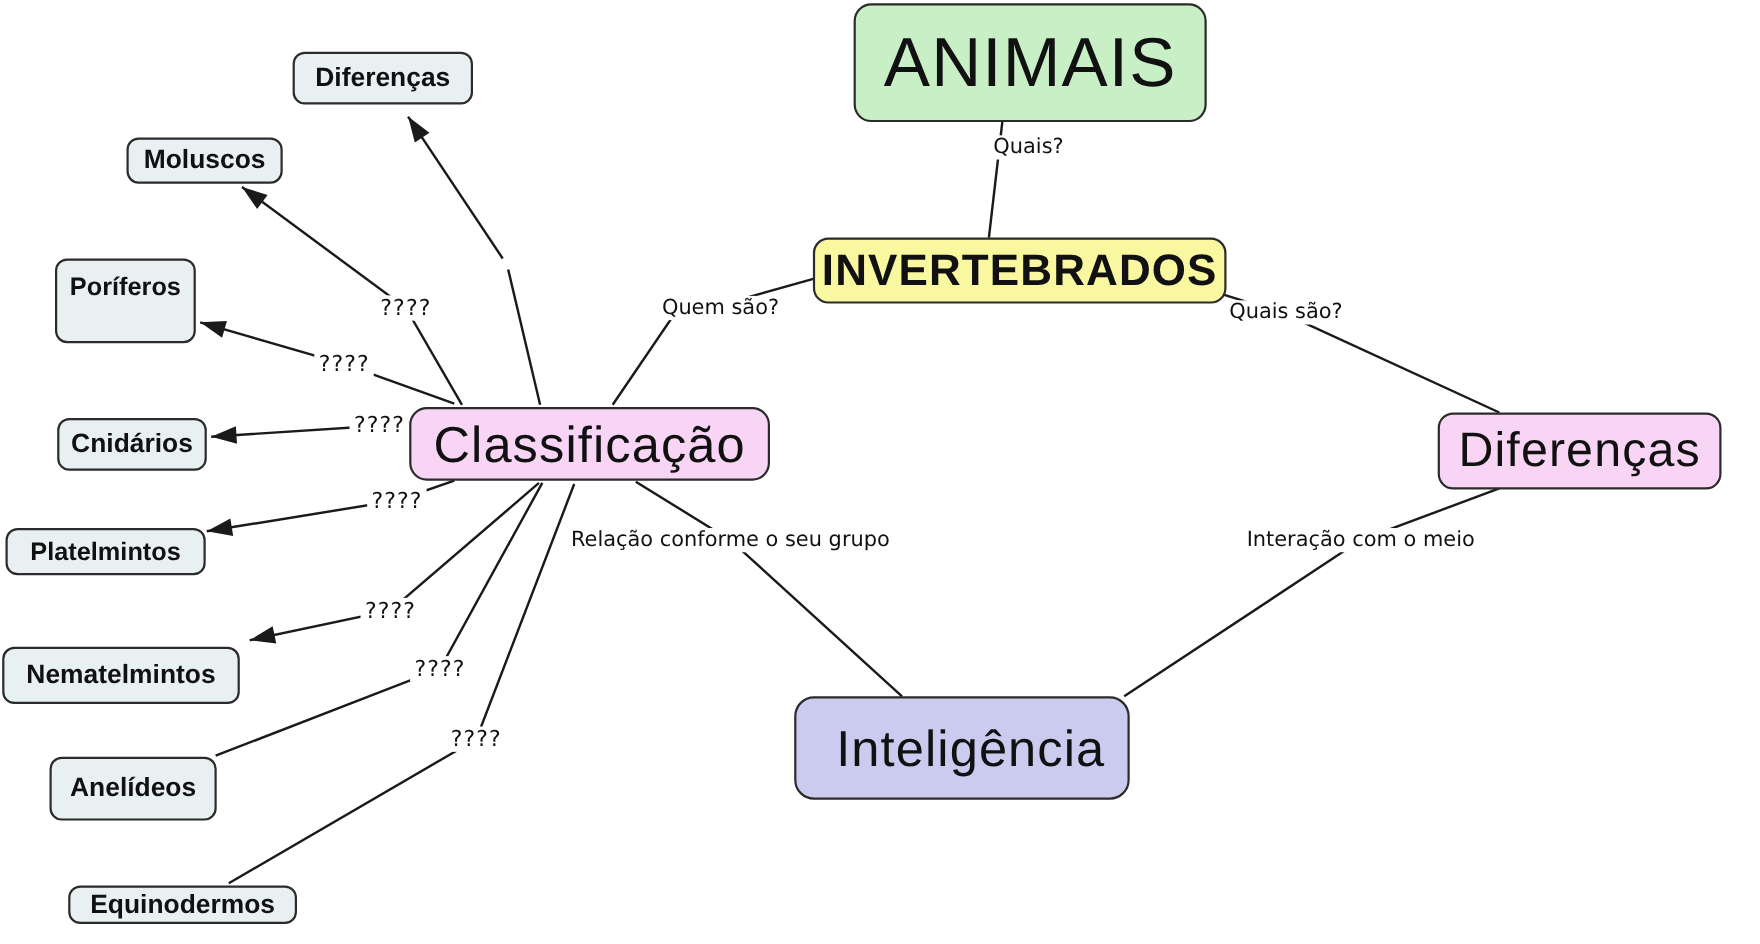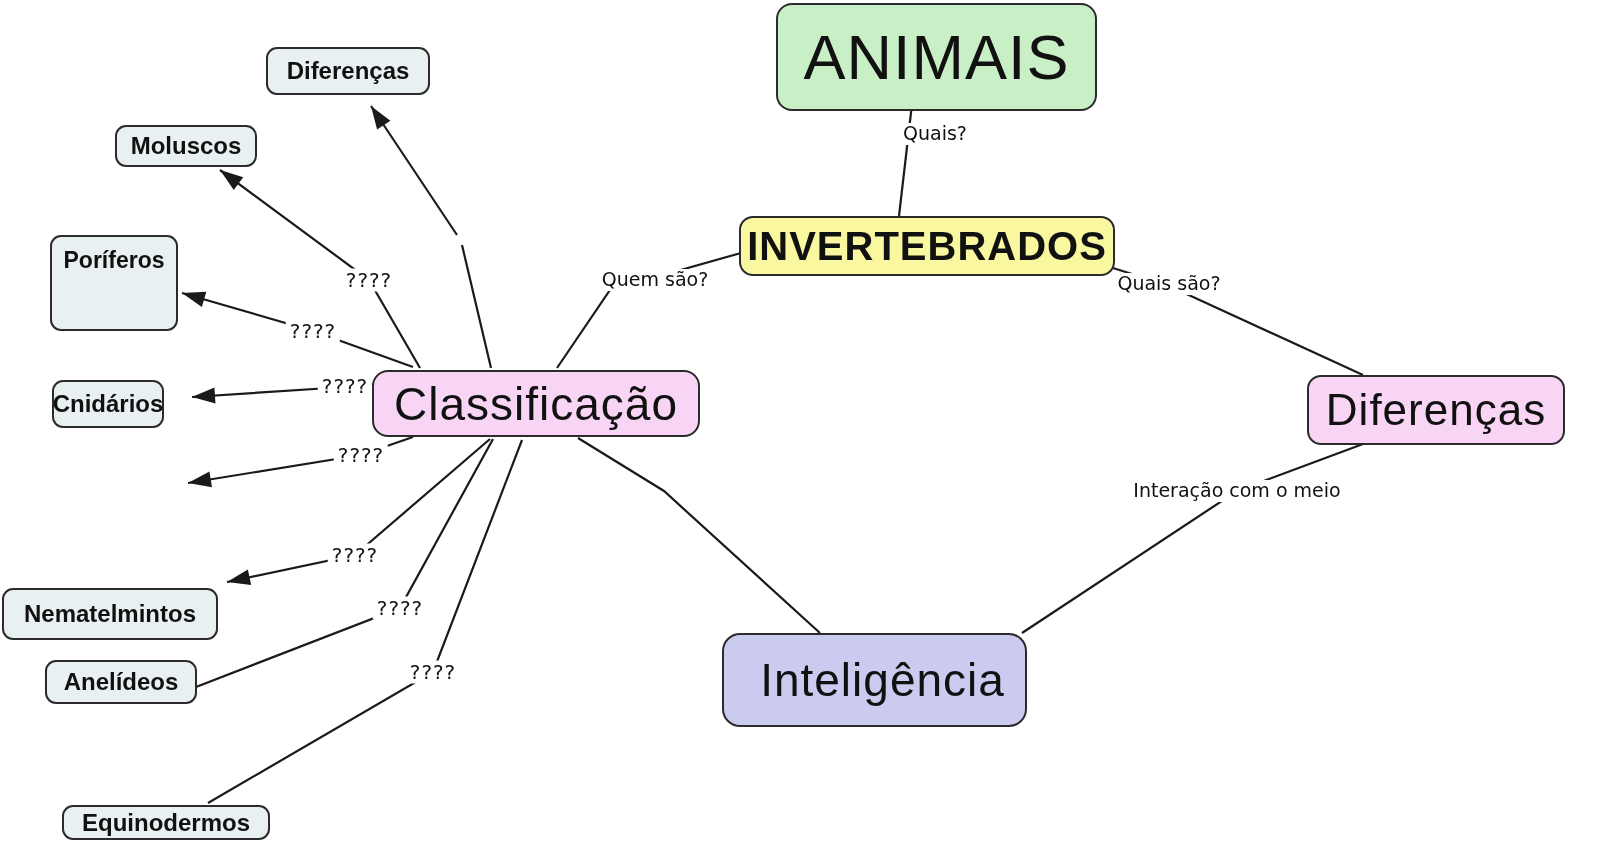--- a/index.html
+++ b/index.html
@@ -67,29 +67,31 @@
   </svg>
 
   <div class="node node-big fill-green" style="left:776px;top:3px;width:321px;height:108px;font-size:63px;border-radius:16px;">ANIMAIS</div>
   <div class="node node-big fill-pink" style="left:372px;top:370px;width:328px;height:67px;font-size:46px;border-radius:16px;">Classificação</div>
   <div class="node node-big fill-yellow" style="left:739px;top:216px;width:376px;height:60px;font-size:40px;">INVERTEBRADOS</div>
   <div class="node node-big fill-pink" style="left:1307px;top:375px;width:258px;height:70px;font-size:44px;">Diferenças</div>
   <div class="node node-big fill-lavender" style="left:722px;top:633px;width:305px;height:94px;font-size:46px;border-radius:18px;">Inteligência</div>
 
   <div class="node node-small" style="left:266px;top:47px;width:164px;height:48px;">Diferenças</div>
   <div class="node node-small" style="left:115px;top:125px;width:142px;height:42px;">Moluscos</div>
-  <div class="node node-small top-align" style="left:50px;top:235px;width:128px;height:96px;font-size:23px;">Poríferos</div>
-  <div class="node node-small" style="left:52px;top:380px;width:112px;height:48px;">Cnidários</div>
+  <div class="node node-small top-align" style="left:50px;top:235px;width:128px;height:77px;font-size:23px;">Poríferos</div>
+  <div class="node node-small" style="left:52px;top:380px;width:136px;height:48px;">Cnidários</div>
+  <div class="node node-small" style="left:5px;top:480px;width:182px;height:43px;font-size:23px;">Platelmintos</div>
   <div class="node node-small" style="left:2px;top:588px;width:216px;height:52px;">Nematelmintos</div>
-  <div class="node node-small" style="left:45px;top:660px;width:152px;height:44px;">Anelídeos</div>
+  <div class="node node-small" style="left:45px;top:688px;width:152px;height:58px;">Anelídeos</div>
   <div class="node node-small" style="left:62px;top:805px;width:208px;height:35px;">Equinodermos</div>
 
   <div class="edge-label" style="left:935px;top:134px;">Quais?</div>
   <div class="edge-label" style="left:611px;top:280px;margin-left:44px;">Quem são?</div>
   <div class="edge-label" style="left:1169px;top:284px;">Quais são?</div>
+  <div class="edge-label" style="left:664px;top:491px;">Relação conforme o seu grupo</div>
   <div class="edge-label" style="left:1237px;top:491px;">Interação com o meio</div>
   <div class="edge-label q-label" style="left:369px;top:280px;">????</div>
   <div class="edge-label q-label" style="left:313px;top:331px;">????</div>
   <div class="edge-label q-label" style="left:345px;top:386px;">????</div>
   <div class="edge-label q-label" style="left:361px;top:455px;">????</div>
   <div class="edge-label q-label" style="left:355px;top:555px;">????</div>
   <div class="edge-label q-label" style="left:400px;top:608px;">????</div>
   <div class="edge-label q-label" style="left:433px;top:672px;">????</div>
 
 </div>

